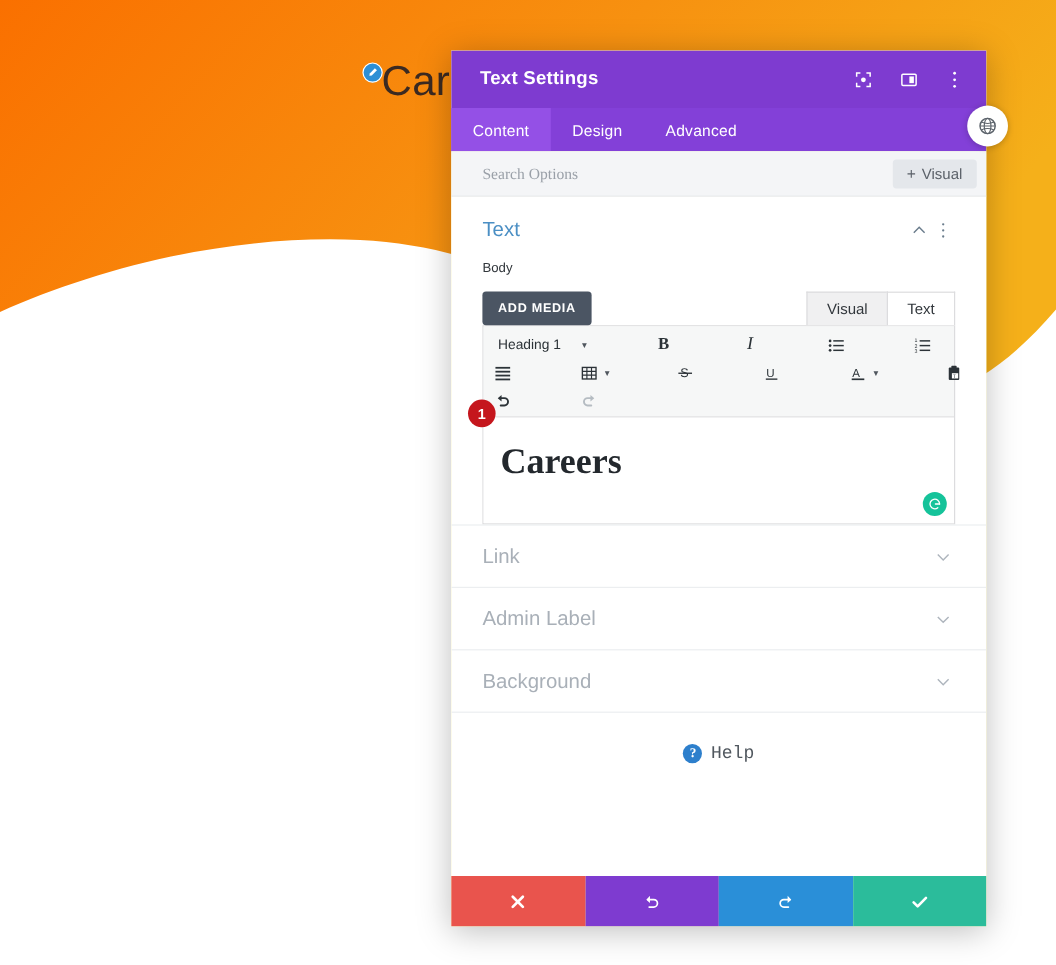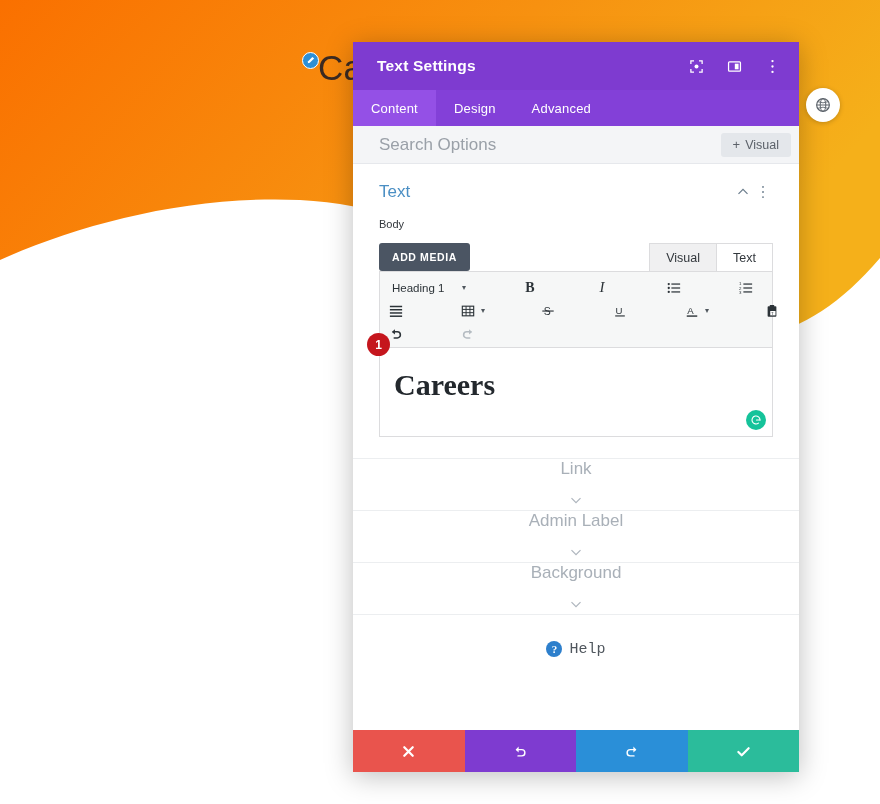--- a/index.html
+++ b/index.html
@@ -50,21 +50,21 @@
     background: #ffffff;
     box-shadow: 0 1px 5px rgba(0,0,0,.22);
     display: flex; align-items: center; justify-content: center;
     z-index: 40;
   }
   #globe-fab svg { width: 16px; height: 16px; }
 
   
   #settings-modal {
     position: absolute;
-    left: 353px; top: 42px;
+    left: 376px; top: 42px;
     width: 446px; height: 730px;
     background: #fef9c3;
     box-shadow: 0 4px 26px rgba(0,0,0,.26);
     z-index: 30;
     display: flex; flex-direction: column;
     overflow: hidden;
   }
 
   .modal-titlebar {
     height: 48px;
@@ -103,22 +103,22 @@
     height: 38px;
     background: #f4f5f7;
     border-bottom: 1px solid #e6e8ec;
     display: flex; align-items: center;
     padding-left: 26px; padding-right: 8px;
     flex: 0 0 auto;
   }
   .search-input {
     flex: 1 1 auto;
     border: none; outline: none; background: transparent;
-    font-size: 17px; color: #555;
-    font-family: Liberation Sans, sans-serif;
+    font-size: 13px; color: #555;
+    font-family: Liberation Serif, serif;
   }
   .search-input::placeholder { color: #9aa0a8; }
   .filter-btn {
     background: #e4e7eb; color: #5b6169;
     font-size: 12.5px;
     padding: 5px 12px; border-radius: 3px;
     display: flex; align-items: center; gap: 5px;
     cursor: pointer;
   }
   .filter-plus { font-size: 13px; line-height: 1; }
@@ -146,21 +146,21 @@
     cursor: pointer; color: #6a7c8c;
   }
   .sec-chevron svg { width: 12px; height: 12px; }
   .sec-dots svg { width: 4px; height: 14px; }
 
   .field-label {
     font-size: 11px; color: #32373c;
     margin-bottom: 8px;
   }
 
-  .editor-wrap { margin-bottom: 21px; }
+  .editor-wrap { margin-bottom: 0; }
   .editor-topbar {
     display: flex; align-items: flex-end;
     height: 33px;
   }
   .add-media-btn {
     background: #4b5563; color: #ffffff;
     font-size: 10.5px; font-weight: bold; letter-spacing: .6px;
     padding: 8px 13px; border-radius: 3px;
     cursor: pointer;
   }
@@ -232,23 +232,22 @@
     background: #15c39a;
     display: flex; align-items: center; justify-content: center;
   }
   .grammarly-badge svg { width: 12px; height: 12px; }
 
   
   .section-row {
     height: 52px;
     border-top: 1px solid #eceef0;
     display: flex; align-items: center;
-    padding: 0 16px;
+    padding: 0 26px;
     cursor: pointer;
-    flex-direction: column;
   }
   .section-row-title {
     flex: 1 1 auto;
     font-size: 17px; color: #a9b0b8; font-weight: normal;
   }
   .section-row .sec-chevron { color: #aeb5bd; }
 
   .help-wrap {
     border-top: 1px solid #eceef0;
     padding: 26px 0 0 0;

